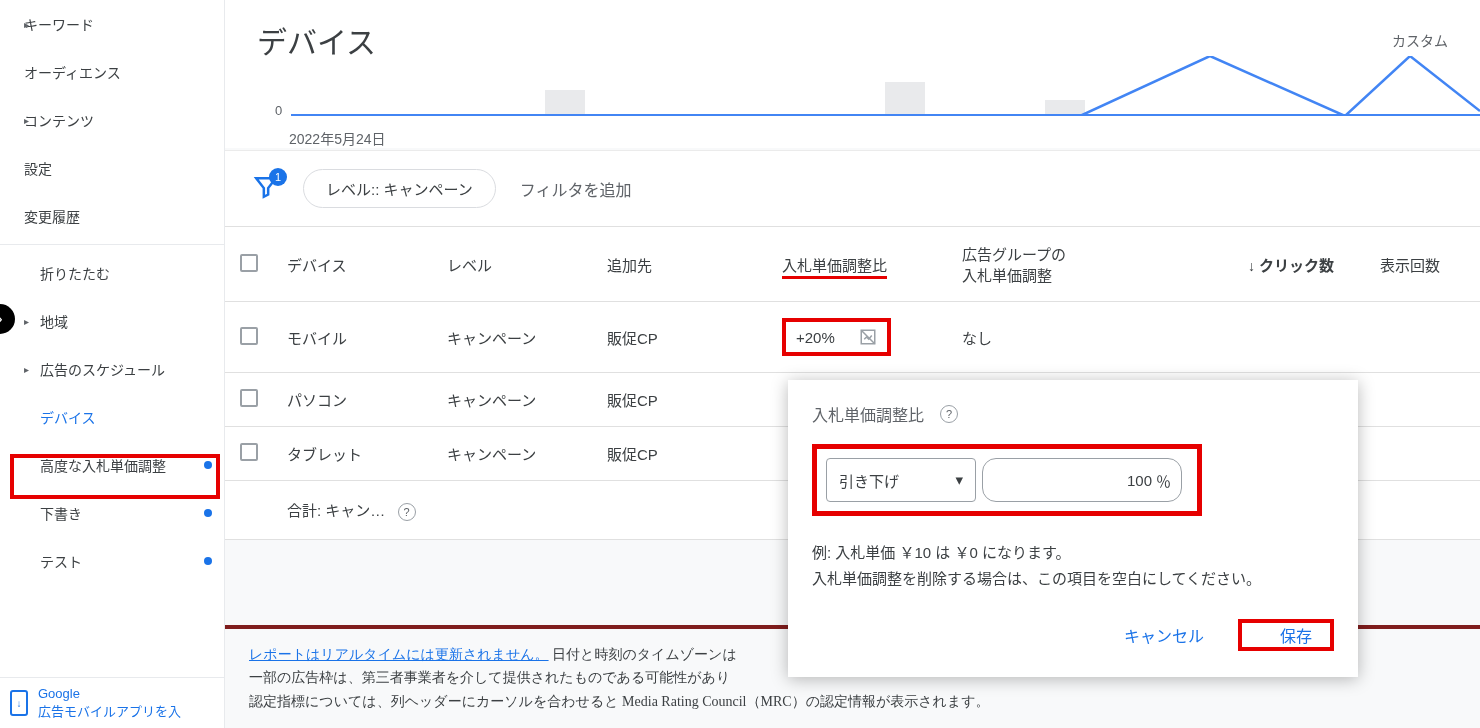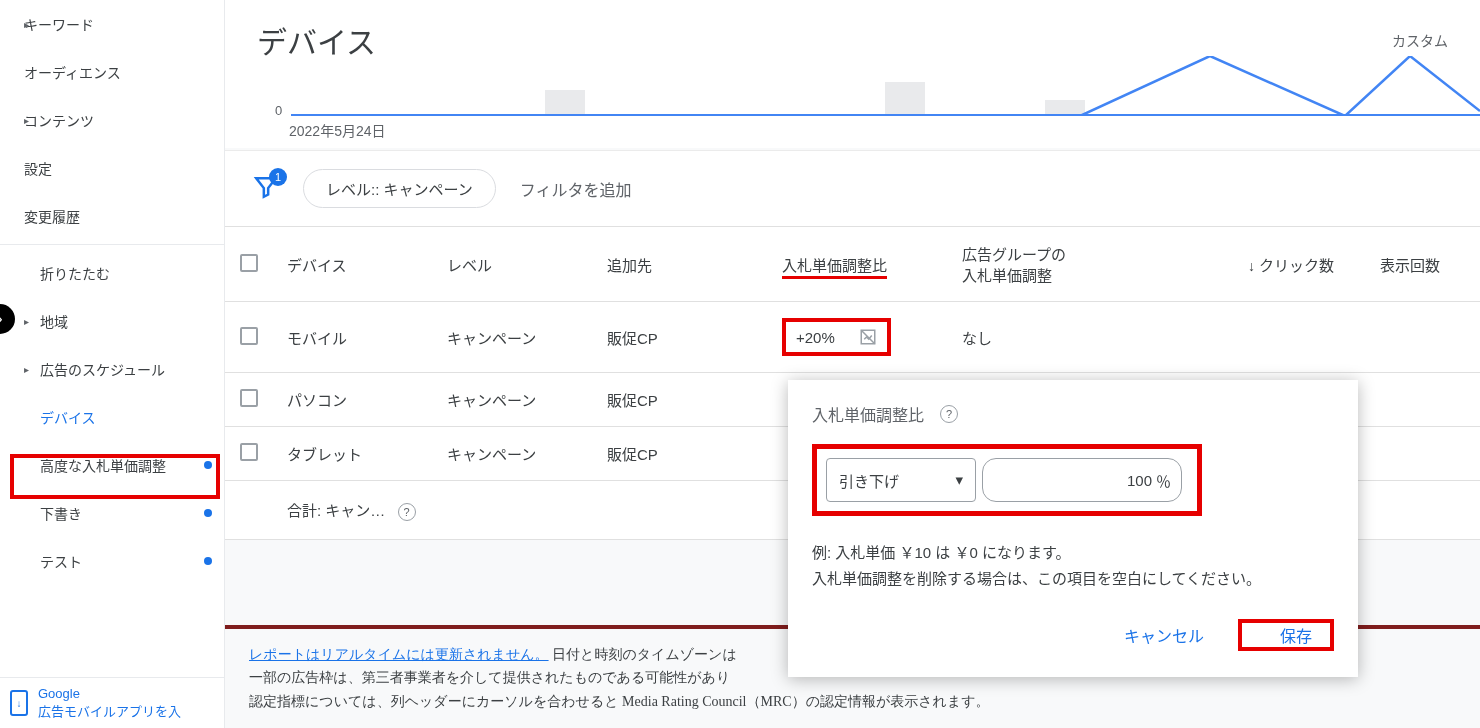--- a/index.html
+++ b/index.html
@@ -24,37 +24,37 @@
   .main { flex: 1; display: flex; flex-direction: column; background: #f8f9fa; overflow: hidden; }
   .header { display:flex; align-items:center; justify-content:space-between; padding: 18px 32px 4px 32px; background:#fff; }
   .header h1 { font-size: 30px; font-weight: 400; color:#3c4043; }
   .header .custom { font-size:14px; color:#5f6368; }
 
   
   .chart-wrap { height: 82px; background:#fff; position:relative; margin: 0; padding: 0 0 0 36px; }
   .chart-zero { position:absolute; left: 50px; bottom: 30px; font-size:13px; color:#5f6368; }
   .chart-axis { position:absolute; left:66px; right:0; bottom:32px; height:2px; background:#4285f4; }
   .chart-line { position:absolute; right:0; bottom:32px; width:400px; height:60px; }
-  .chart-date { position:absolute; left: 64px; bottom: 8px; font-size:14px; color:#5f6368; }
+  .chart-date { position:absolute; left: 64px; bottom: 0; font-size:14px; color:#5f6368; }
   .bar-ghost { position:absolute; bottom:32px; width:40px; background:#e9eaec; }
 
   
   .filterbar { display:flex; align-items:center; gap: 24px; padding: 18px 28px; background:#fff; border-top:1px solid #ebebeb; margin-top:2px; }
   .funnel { position:relative; color:#1a73e8; }
   .funnel svg { width:26px; height:26px; }
   .funnel .badge { position:absolute; top:-6px; right:-8px; width:18px; height:18px; background:#1a73e8; color:#fff; border-radius:50%; font-size:11px; display:flex; align-items:center; justify-content:center; }
   .chip { padding: 8px 22px; border:1px solid #dadce0; border-radius:20px; font-size:15px; color:#3c4043; }
   .addfilter { color:#5f6368; font-size:16px; }
 
   
   .tablewrap { background:#fff; border-top:1px solid #e0e0e0; }
   table { width: 100%; border-collapse: collapse; }
   th, td { text-align:left; padding: 16px 14px; border-bottom:1px solid #e0e0e0; font-size:15px; color:#3c4043; vertical-align: middle; white-space: nowrap; }
   th { font-weight:400; color:#3c4043; }
-  th.sortcol { font-weight: normal; }
+  th.sortcol { font-weight: bold; }
   .col-cb { width: 48px; text-align:center; }
   .cb { width:18px; height:18px; border:2px solid #9aa0a6; border-radius:2px; display:inline-block; }
   .col-dev { width: 160px; }
   .col-lvl { width: 160px; }
   .col-add { width: 175px; }
   .col-bid { width: 180px; }
   .col-grp { width: 200px; }
   .col-click { width: 200px; text-align:right; }
   .col-imp  { text-align:right; padding-right:40px; }
   .bid-underline { border-bottom:3px solid #e60000; padding-bottom:2px; }

